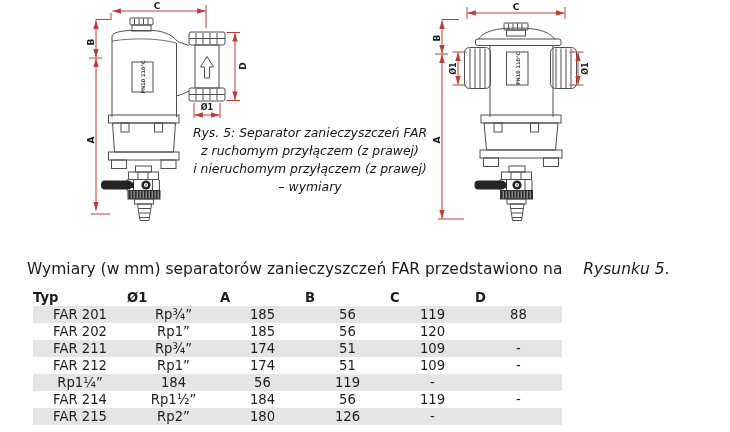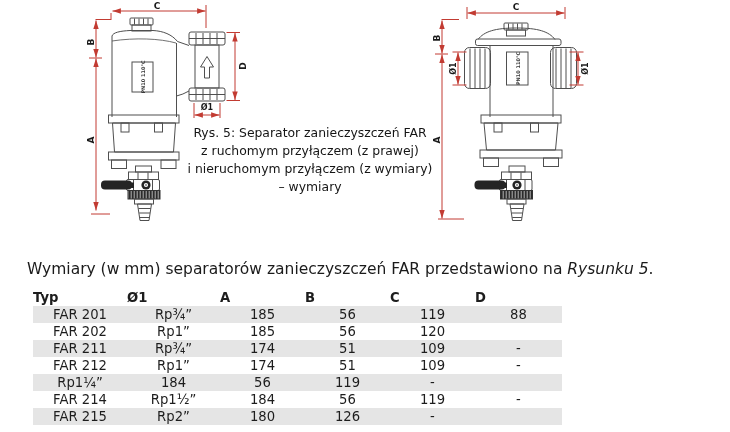--- a/index.html
+++ b/index.html
@@ -1,22 +1,22 @@
 <!DOCTYPE html>
 <html><head>
 <meta charset="utf-8">
 <style>
   html,body{margin:0;padding:0;background:#fff;}
   .page{position:relative;width:730px;height:432px;background:#fff;overflow:hidden;
         font-family:"DejaVu Sans","Liberation Sans",sans-serif;color:#1d1d1d;}
   .figure-svg{position:absolute;left:0;top:0;}
   .caption{position:absolute;left:165px;top:124px;width:290px;text-align:center;
-           font-size:12.4px;line-height:18px;color:#151515;}
+           font-style:italic;font-size:12.4px;line-height:18px;color:#151515;}
   .para{position:absolute;left:27px;top:259px;margin:0;font-size:15.5px;line-height:21px;color:#1b1b1b;white-space:nowrap;}
-  .para .it{font-style:italic;}
+  .para .it{font-style:italic;margin-left:16px;}
   .dim-table{position:absolute;left:33px;top:289px;width:529px;font-size:13.2px;}
   .tr{display:grid;grid-template-columns:94px 93px 85px 85px 85px 87px;height:17px;align-items:center;}
   .tr.stripe{background:#e5e5e5;}
   .th{font-weight:bold;text-align:left;}
   .td{text-align:center;}
   
   .dt{font-family:"DejaVu Sans","Liberation Sans",sans-serif;font-size:9px;font-weight:bold;fill:#1a1a1a;}
   .ds{font-family:"DejaVu Sans","Liberation Sans",sans-serif;font-size:8px;font-weight:bold;fill:#1a1a1a;}
   .pt{font-family:"DejaVu Sans","Liberation Sans",sans-serif;font-size:5px;font-weight:bold;fill:#3a3a3a;}
 </style>
@@ -221,21 +221,21 @@
         <text class="dt" transform="translate(440 140) rotate(-90)" text-anchor="middle">A</text>
         <text class="ds" transform="translate(456 68.5) rotate(-90)" text-anchor="middle">Ø1</text>
         <text class="ds" transform="translate(588 68.5) rotate(-90)" text-anchor="middle">Ø1</text>
       </g>
     </g>
   </svg>
 
   <div class="caption">
     <div>Rys. 5: Separator zanieczyszczeń FAR</div>
     <div>z ruchomym przyłączem (z prawej)</div>
-    <div>i nieruchomym przyłączem (z wymiary)</div>
+    <div>i nieruchomym przyłączem (z prawej)</div>
     <div>– wymiary</div>
   </div>
 
   <p class="para"><span>Wymiary (w mm) separatorów zanieczyszczeń FAR przedstawiono na </span><span class="it">Rysunku 5</span><span>.</span></p>
 
   <div class="dim-table">
     <div class="tr">
         <div class="th">Typ</div>
         <div class="th">Ø1</div>
         <div class="th">A</div>

